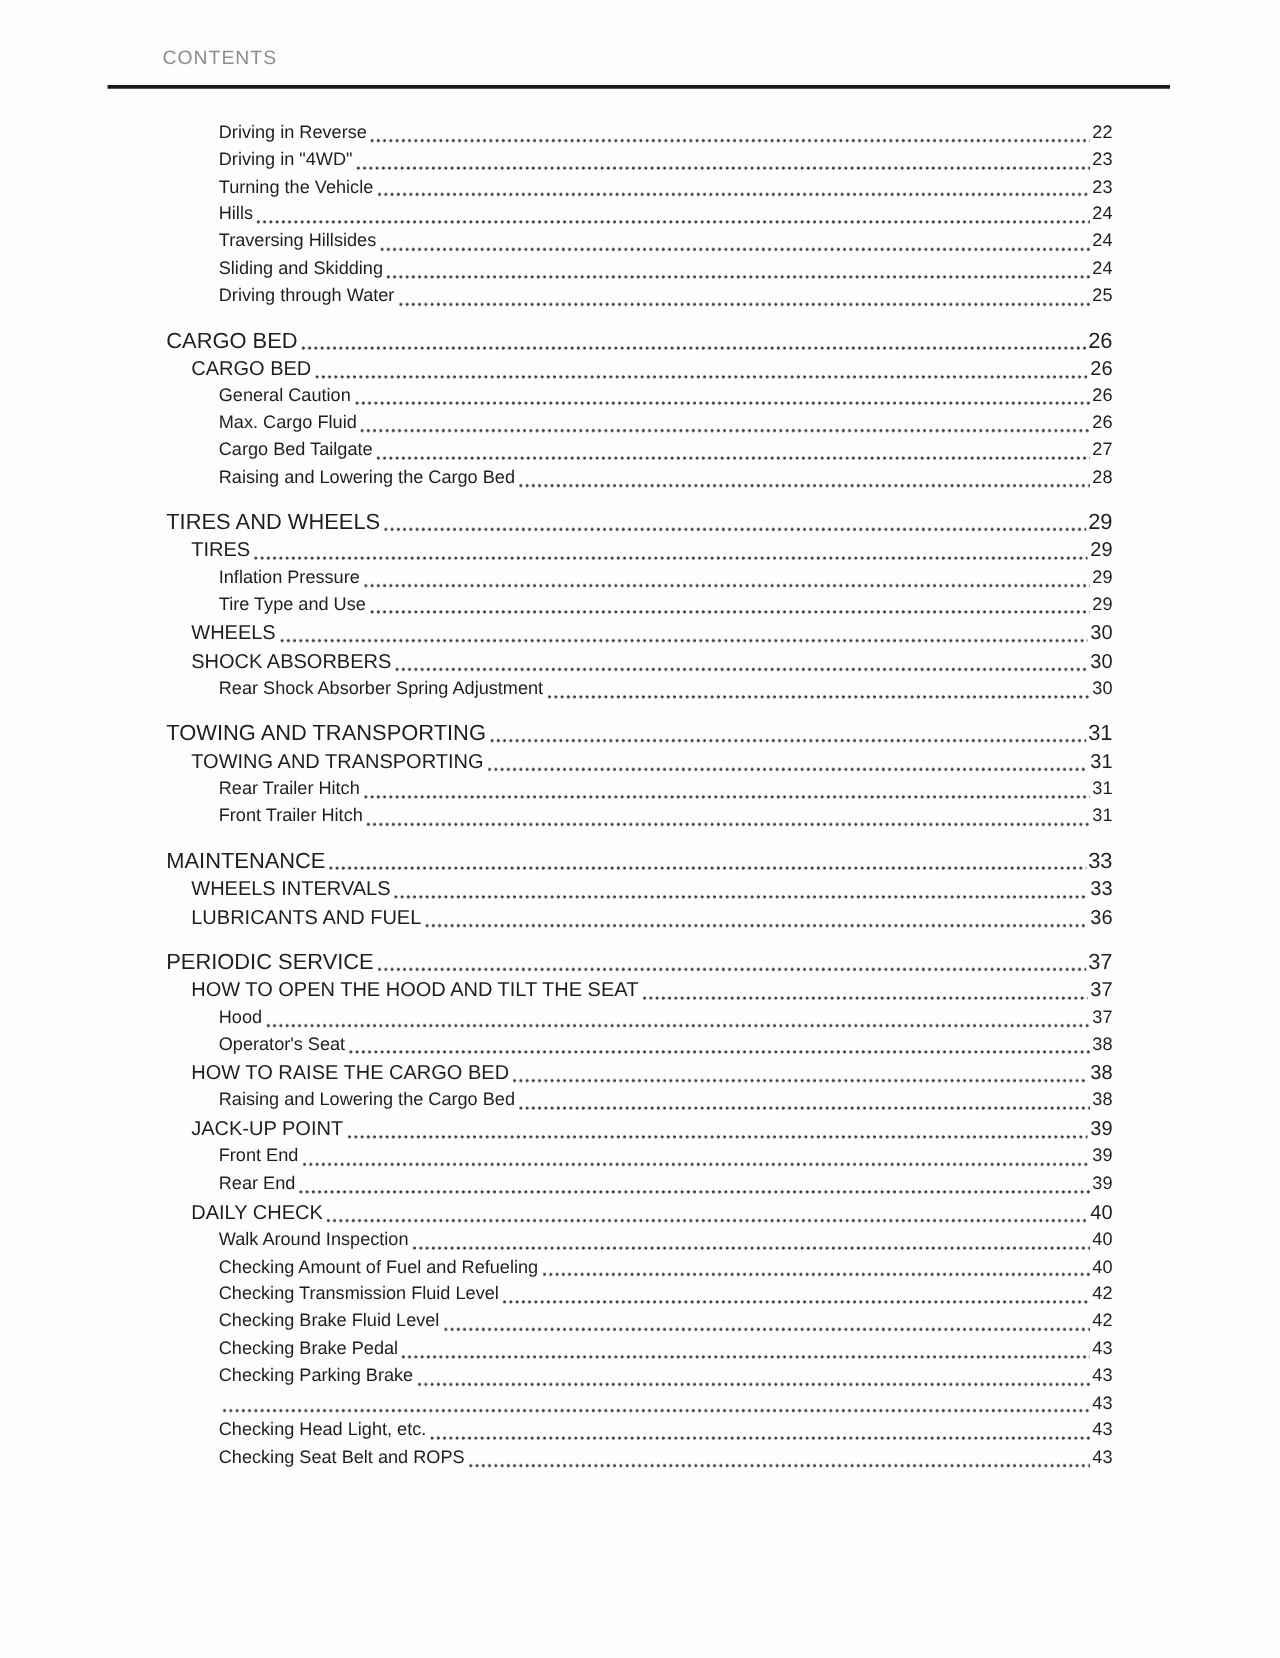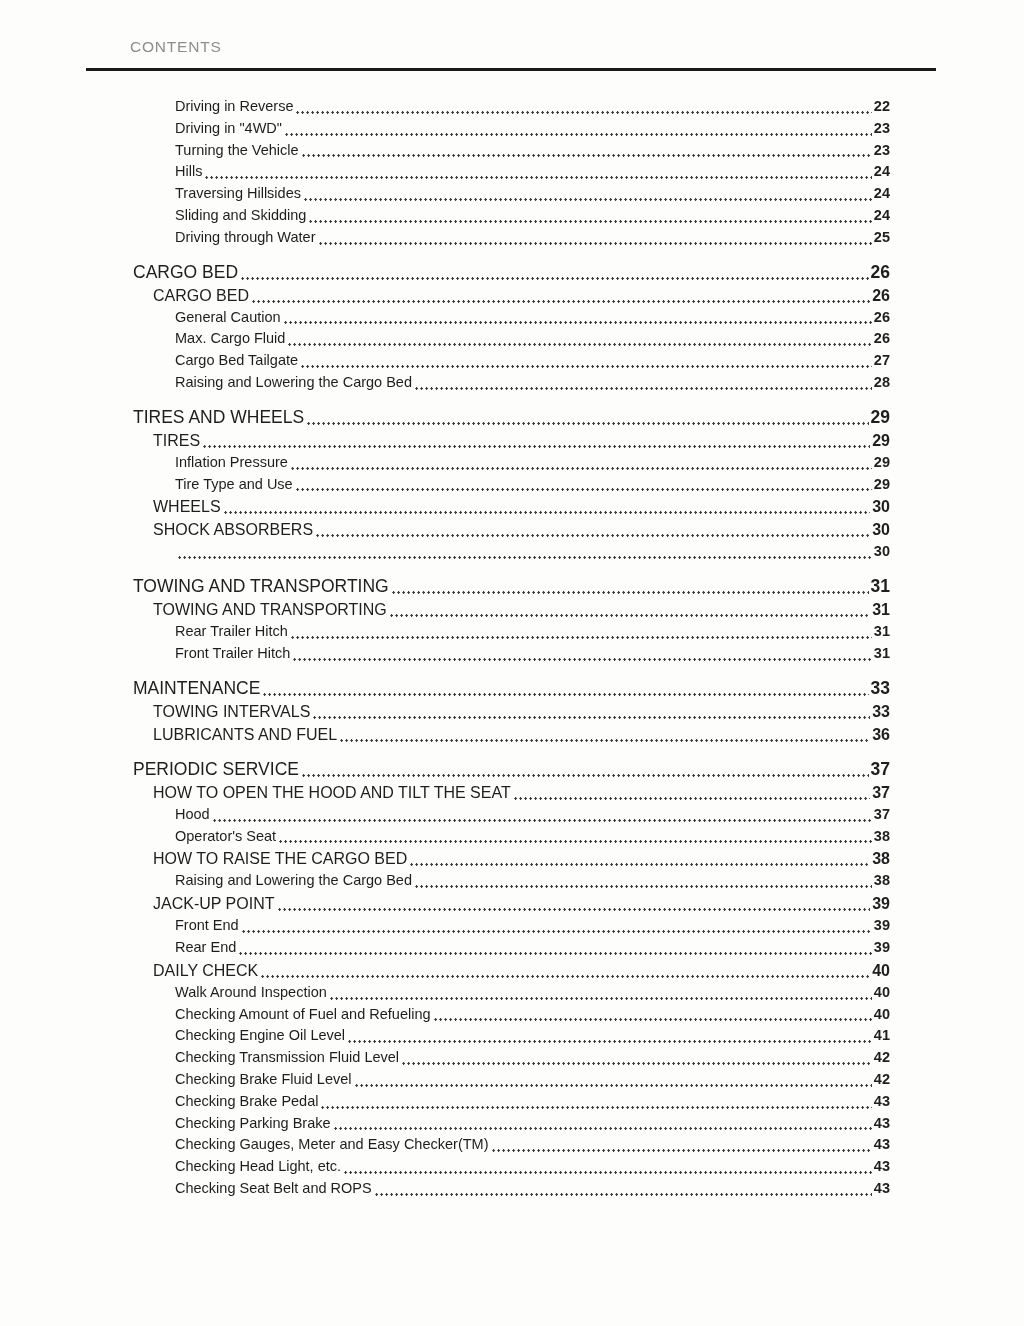--- a/index.html
+++ b/index.html
@@ -57,21 +57,20 @@
     height: 3px;
     margin: 0 2px 4px 3px;
     background-image: radial-gradient(circle at 1.6px 1.5px, var(--dot, #3b3b3b) 1.0px, rgba(0,0,0,0) 1.4px);
     background-size: 5px 3px;
     background-repeat: repeat-x;
     background-position: left bottom;
   }
   .toc-page {
     white-space: nowrap;
     text-align: right;
-    font-weight: bold;
   }
 </style>
 </head>
 <body>
 
 <div class="page" style="--paper: #fdfdfc; --ink: #1e1e1e; --header-gray: #8d8d8d; --rule: #1a1a1a; --dot: #3b3b3b;">
   <div class="header-title">CONTENTS</div>
   <div class="header-rule"></div>
   <div class="toc" id="toc">
       <div class="toc-section">
@@ -168,20 +167,21 @@
           <span class="toc-label">WHEELS</span>
           <span class="leader"></span>
           <span class="toc-page">30</span>
         </div>
         <div class="toc-row l2">
           <span class="toc-label">SHOCK ABSORBERS</span>
           <span class="leader"></span>
           <span class="toc-page">30</span>
         </div>
         <div class="toc-row l3">
+          <span class="toc-label">Rear Shock Absorber Spring Adjustment</span>
           <span class="leader"></span>
           <span class="toc-page">30</span>
         </div>
       </div>
       <div class="toc-section">
         <div class="toc-row l1">
           <span class="toc-label">TOWING AND TRANSPORTING</span>
           <span class="leader"></span>
           <span class="toc-page">31</span>
         </div>
@@ -201,21 +201,21 @@
           <span class="toc-page">31</span>
         </div>
       </div>
       <div class="toc-section">
         <div class="toc-row l1">
           <span class="toc-label">MAINTENANCE</span>
           <span class="leader"></span>
           <span class="toc-page">33</span>
         </div>
         <div class="toc-row l2">
-          <span class="toc-label">TOWING INTERVALS</span>
+          <span class="toc-label">WHEELS INTERVALS</span>
           <span class="leader"></span>
           <span class="toc-page">33</span>
         </div>
         <div class="toc-row l2">
           <span class="toc-label">LUBRICANTS AND FUEL</span>
           <span class="leader"></span>
           <span class="toc-page">36</span>
         </div>
       </div>
       <div class="toc-section">
@@ -273,46 +273,40 @@
           <span class="toc-label">Walk Around Inspection</span>
           <span class="leader"></span>
           <span class="toc-page">40</span>
         </div>
         <div class="toc-row l3">
           <span class="toc-label">Checking Amount of Fuel and Refueling</span>
           <span class="leader"></span>
           <span class="toc-page">40</span>
         </div>
         <div class="toc-row l3">
-          <span class="toc-label">Checking Engine Oil Level</span>
-          <span class="leader"></span>
-          <span class="toc-page">41</span>
-        </div>
-        <div class="toc-row l3">
           <span class="toc-label">Checking Transmission Fluid Level</span>
           <span class="leader"></span>
           <span class="toc-page">42</span>
         </div>
         <div class="toc-row l3">
           <span class="toc-label">Checking Brake Fluid Level</span>
           <span class="leader"></span>
           <span class="toc-page">42</span>
         </div>
         <div class="toc-row l3">
           <span class="toc-label">Checking Brake Pedal</span>
           <span class="leader"></span>
           <span class="toc-page">43</span>
         </div>
         <div class="toc-row l3">
           <span class="toc-label">Checking Parking Brake</span>
           <span class="leader"></span>
           <span class="toc-page">43</span>
         </div>
         <div class="toc-row l3">
-          <span class="toc-label">Checking Gauges, Meter and Easy Checker(TM)</span>
           <span class="leader"></span>
           <span class="toc-page">43</span>
         </div>
         <div class="toc-row l3">
           <span class="toc-label">Checking Head Light, etc.</span>
           <span class="leader"></span>
           <span class="toc-page">43</span>
         </div>
         <div class="toc-row l3">
           <span class="toc-label">Checking Seat Belt and ROPS</span>

